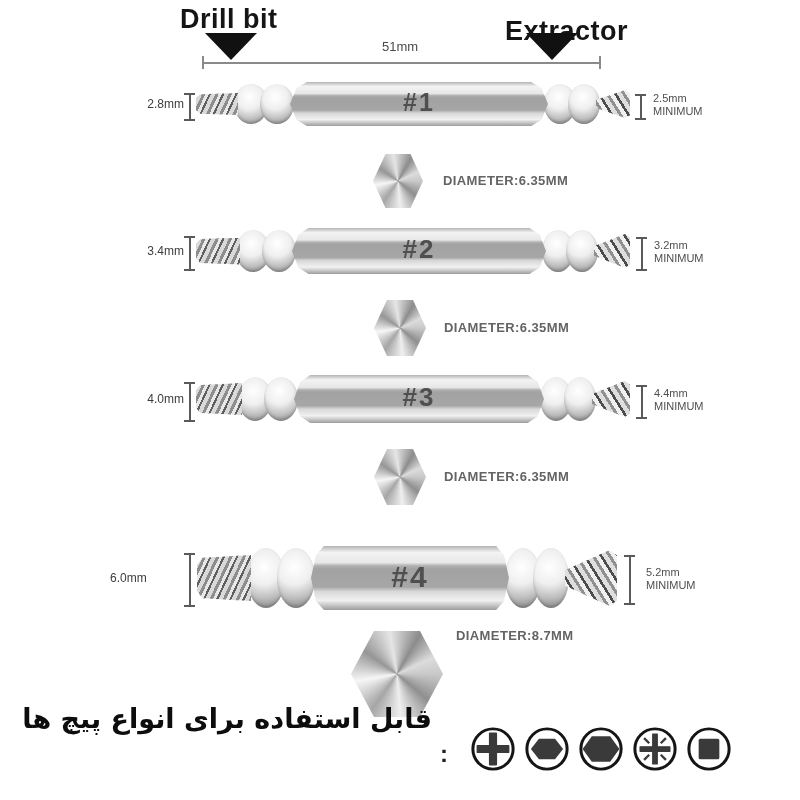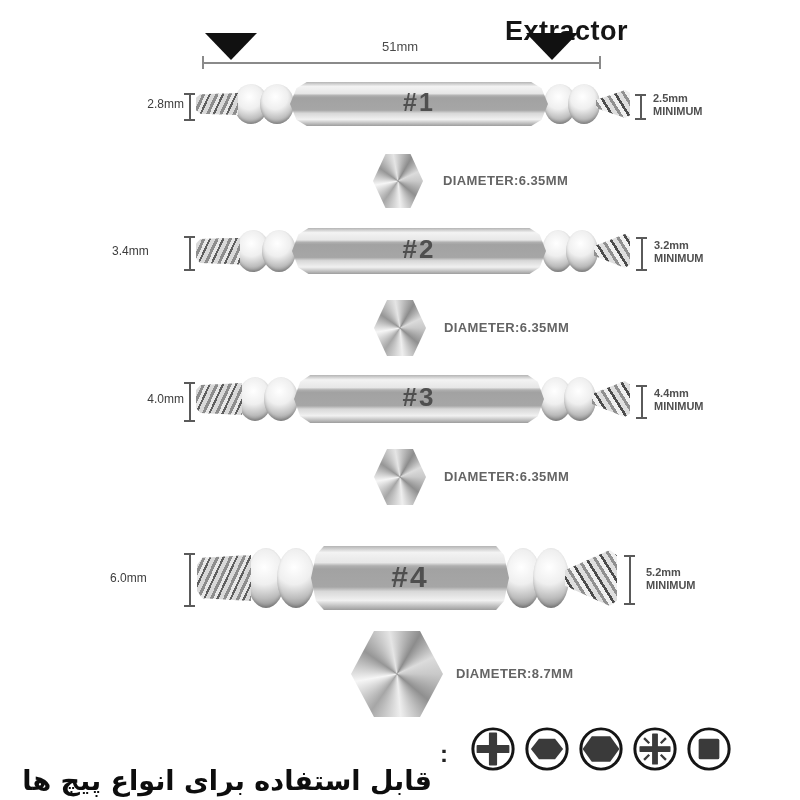--- a/index.html
+++ b/index.html
@@ -13,21 +13,21 @@
   .hdr-label{font-size:27px;font-weight:bold;color:#151515;letter-spacing:.5px;white-space:nowrap;}
   .tri{width:0;height:0;border-left:26px solid transparent;border-right:26px solid transparent;border-top:27px solid #111;}
   .hdim{height:13px;border-left:2px solid #8a8a8a;border-right:2px solid #8a8a8a;
         background:linear-gradient(#8a8a8a,#8a8a8a) center/100% 2px no-repeat;}
   .hdim-label{font-size:13px;color:#4a4a4a;font-weight:normal;}
 
   
   .ibeam{width:11px;border-top:2px solid #5a5a5a;border-bottom:2px solid #5a5a5a;
          background:linear-gradient(#5a5a5a,#5a5a5a) center/2px 100% no-repeat;}
   .dim-text{font-size:12px;color:#3d3d3d;white-space:nowrap;}
-  .dim-right{font-size:11px;font-weight:bold;color:#4f4f4f;line-height:13px;white-space:nowrap;}
+  .dim-right{font-size:11px;font-weight:normal;color:#4f4f4f;line-height:13px;white-space:nowrap;}
 
   
   .bit{display:flex;align-items:center;}
   .tip{flex:none;}
   .tip-l{background:repeating-linear-gradient(115deg,#5f5f5f 0 2px,#d9d9d9 2px 6px,#8d8d8d 6px 9px,#e8e8e8 9px 12px);
          clip-path:polygon(0 22%,10% 6%,100% 0,100% 100%,10% 94%,0 78%);}
   .tip-r{background:repeating-linear-gradient(58deg,#4c4c4c 0 2.5px,#dedede 2.5px 7px,#909090 7px 10px,#f0f0f0 10px 14px);
          clip-path:polygon(0 36%,86% 0,100% 10%,100% 90%,86% 100%,0 64%);}
   .spool{flex:none;display:flex;align-items:center;}
   .ball{flex:1;height:100%;border-radius:50%;margin:0 -4px;
@@ -49,20 +49,21 @@
            color:#0d0d0d;direction:rtl;text-align:left;white-space:nowrap;}
   .colon{font-size:24px;font-weight:bold;color:#222;}
   .icons{display:flex;gap:8px;}
   .icons svg{display:block;}
 </style>
 </head>
 <body>
 
 <div class="canvas">
 
+  <div class="abs hdr-label" style="left:180px;top:4px;">Drill bit</div>
   <div class="abs tri" style="left:205px;top:33px;"></div>
   <div class="abs hdr-label" style="left:505px;top:16px;">Extractor</div>
   <div class="abs tri" style="left:526px;top:33px;"></div>
 
   <div class="abs hdim-label" style="left:382px;top:39px;">51mm</div>
   <div class="abs hdim" style="left:202px;top:56px;width:395px;"></div>
 
   <div class="abs dim-text" style="left:112px;top:97px;width:72px;text-align:right;">2.8mm</div>
   <div class="abs ibeam" style="left:184px;top:93px;height:24px;"></div>
   <div class="abs bit" style="left:196px;top:82px;width:434px;height:44px;">
@@ -82,21 +83,21 @@
   </div>
   <div class="abs ibeam" style="left:635px;top:94px;height:22px;"></div>
   <div class="abs dim-right" style="left:653px;top:92px;">
     <div>2.5mm</div>
     <div>MINIMUM</div>
   </div>
 
   <div class="abs hexagon" style="left:373px;top:154px;width:50px;height:54px;"></div>
   <div class="abs hex-label" style="left:443px;top:173px;">DIAMETER:6.35MM</div>
 
-  <div class="abs dim-text" style="left:112px;top:244px;width:72px;">3.4mm</div>
+  <div class="abs dim-text" style="left:112px;top:244px;width:72px;text-align:right;">3.4mm</div>
   <div class="abs ibeam" style="left:184px;top:236px;height:31px;"></div>
   <div class="abs bit" style="left:196px;top:228px;width:434px;height:46px;">
     <div class="tip tip-l" style="width:44px;height:27px;"></div>
     <div class="spool" style="width:52px;height:42px;">
         <i class="ball"></i>
         <i class="ball"></i>
       </div>
     <div class="shaft">
       <span class="bit-num" style="font-size:26px;">#2</span>
     </div>
@@ -158,23 +159,23 @@
       </div>
     <div class="tip tip-r" style="width:52px;height:56px;"></div>
   </div>
   <div class="abs ibeam" style="left:624px;top:555px;height:46px;"></div>
   <div class="abs dim-right" style="left:646px;top:566px;">
     <div>5.2mm</div>
     <div>MINIMUM</div>
   </div>
 
   <div class="abs hexagon" style="left:351px;top:631px;width:92px;height:86px;"></div>
-  <div class="abs hex-label" style="left:456px;top:666px;">DIAMETER:8.7MM</div>
-
-  <div class="abs caption" style="left:95px;top:765px;width:337px;text-align:right;">قابل استفاده برای انواع پیچ ها</div>
+  <div class="abs hex-label" style="left:456px;top:628px;">DIAMETER:8.7MM</div>
+
+  <div class="abs caption" style="left:95px;top:703px;width:337px;text-align:right;">قابل استفاده برای انواع پیچ ها</div>
   <div class="abs colon" style="left:440px;top:740px;">:</div>
 
   <div class="abs icons" style="left:470px;top:726px;">
     <svg width="46" height="46" viewBox="0 0 40 40">
       <circle cx="20" cy="20" r="17.5" fill="#fff" stroke="#151515" stroke-width="2.6"></circle>
       <path d="M17.2 6.5h5.6v10.7h10.7v5.6H22.8v10.7h-5.6V22.8H6.5v-5.6h10.7z" fill="#3a3a3a" stroke="#3a3a3a" stroke-width="1.5" stroke-linejoin="round"></path>
     </svg>
     <svg width="46" height="46" viewBox="0 0 40 40">
       <circle cx="20" cy="20" r="17.5" fill="#fff" stroke="#151515" stroke-width="2.6"></circle>
       <polygon points="13,11 27,11 34,20 27,29 13,29 6,20" fill="#3a3a3a"></polygon>

